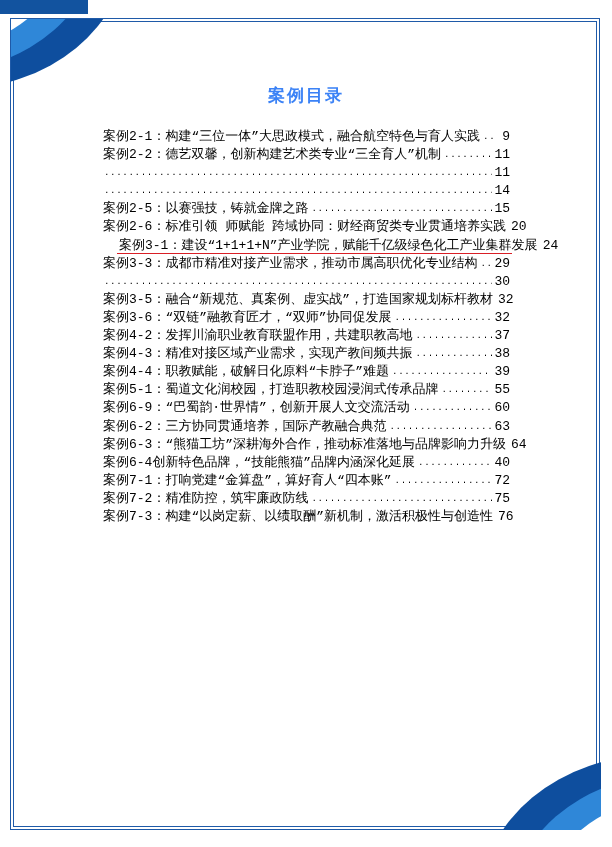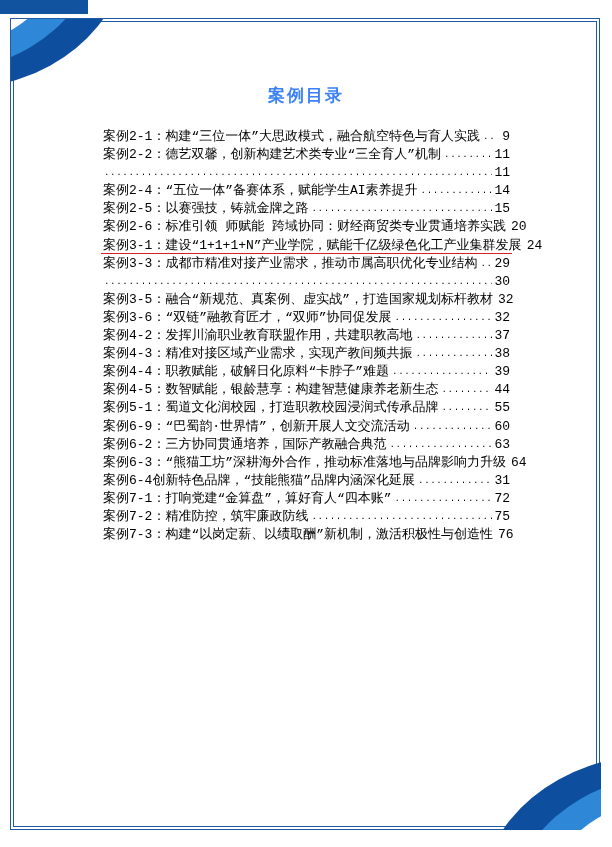--- a/index.html
+++ b/index.html
@@ -161,20 +161,21 @@
     white-space: nowrap;
   }
   .toc-row .page-no {
     flex: 0 0 auto;
     text-align: right;
     min-width: 14px;
     padding-left: 1px;
   }
   .toc-row.highlighted {
     position: relative;
+    margin-left: 16px;
   }
   .toc-row.highlighted::before {
     content: "";
     position: absolute;
     left: -2px;
     right: -2px;
     bottom: 1px;
     height: 1px;
     background: #d91f26;
   }
@@ -214,21 +215,20 @@
       <div class="toc-row">
         <span class="label">案例2-2：德艺双馨，创新构建艺术类专业“三全育人”机制</span>
         <span class="leader"></span>
         <span class="page-no">11</span>
       </div>
       <div class="toc-row">
         <span class="leader"></span>
         <span class="page-no">11</span>
       </div>
       <div class="toc-row">
-        <span class="label">案例2-4：“五位一体”备赛体系，赋能学生AI素养提升</span>
         <span class="leader"></span>
         <span class="page-no">14</span>
       </div>
       <div class="toc-row">
         <span class="label">案例2-5：以赛强技，铸就金牌之路</span>
         <span class="leader"></span>
         <span class="page-no">15</span>
       </div>
       <div class="toc-row">
         <span class="label">案例2-6：标准引领 师赋能 跨域协同：财经商贸类专业贯通培养实践</span>
@@ -268,25 +268,20 @@
         <span class="label">案例4-3：精准对接区域产业需求，实现产教间频共振</span>
         <span class="leader"></span>
         <span class="page-no">38</span>
       </div>
       <div class="toc-row">
         <span class="label">案例4-4：职教赋能，破解日化原料“卡脖子”难题</span>
         <span class="leader"></span>
         <span class="page-no">39</span>
       </div>
       <div class="toc-row">
-        <span class="label">案例4-5：数智赋能，银龄慧享：构建智慧健康养老新生态</span>
-        <span class="leader"></span>
-        <span class="page-no">44</span>
-      </div>
-      <div class="toc-row">
         <span class="label">案例5-1：蜀道文化润校园，打造职教校园浸润式传承品牌</span>
         <span class="leader"></span>
         <span class="page-no">55</span>
       </div>
       <div class="toc-row">
         <span class="label">案例6-9：“巴蜀韵·世界情”，创新开展人文交流活动</span>
         <span class="leader"></span>
         <span class="page-no">60</span>
       </div>
       <div class="toc-row">
@@ -295,21 +290,21 @@
         <span class="page-no">63</span>
       </div>
       <div class="toc-row">
         <span class="label">案例6-3：“熊猫工坊”深耕海外合作，推动标准落地与品牌影响力升级</span>
         <span class="leader"></span>
         <span class="page-no">64</span>
       </div>
       <div class="toc-row">
         <span class="label">案例6-4创新特色品牌，“技能熊猫”品牌内涵深化延展</span>
         <span class="leader"></span>
-        <span class="page-no">31</span>
+        <span class="page-no">40</span>
       </div>
       <div class="toc-row">
         <span class="label">案例7-1：打响党建“金算盘”，算好育人“四本账”</span>
         <span class="leader"></span>
         <span class="page-no">72</span>
       </div>
       <div class="toc-row">
         <span class="label">案例7-2：精准防控，筑牢廉政防线</span>
         <span class="leader"></span>
         <span class="page-no">75</span>

